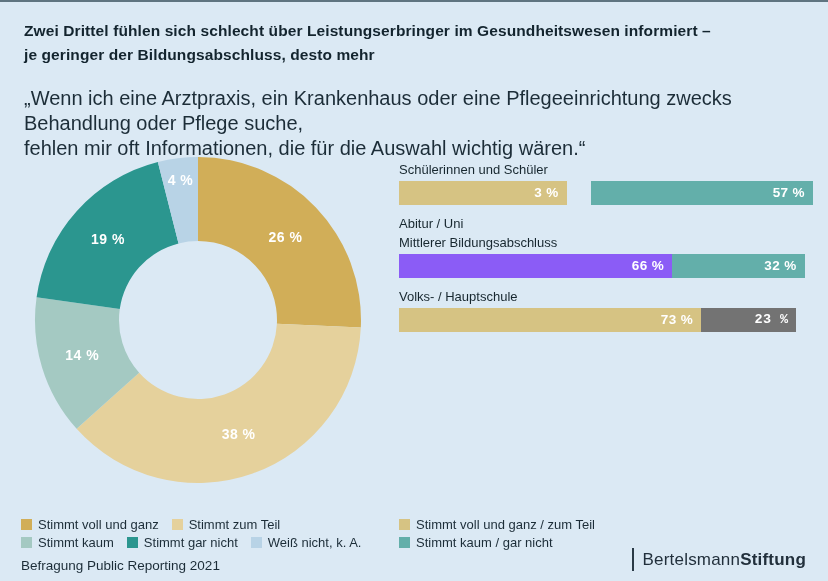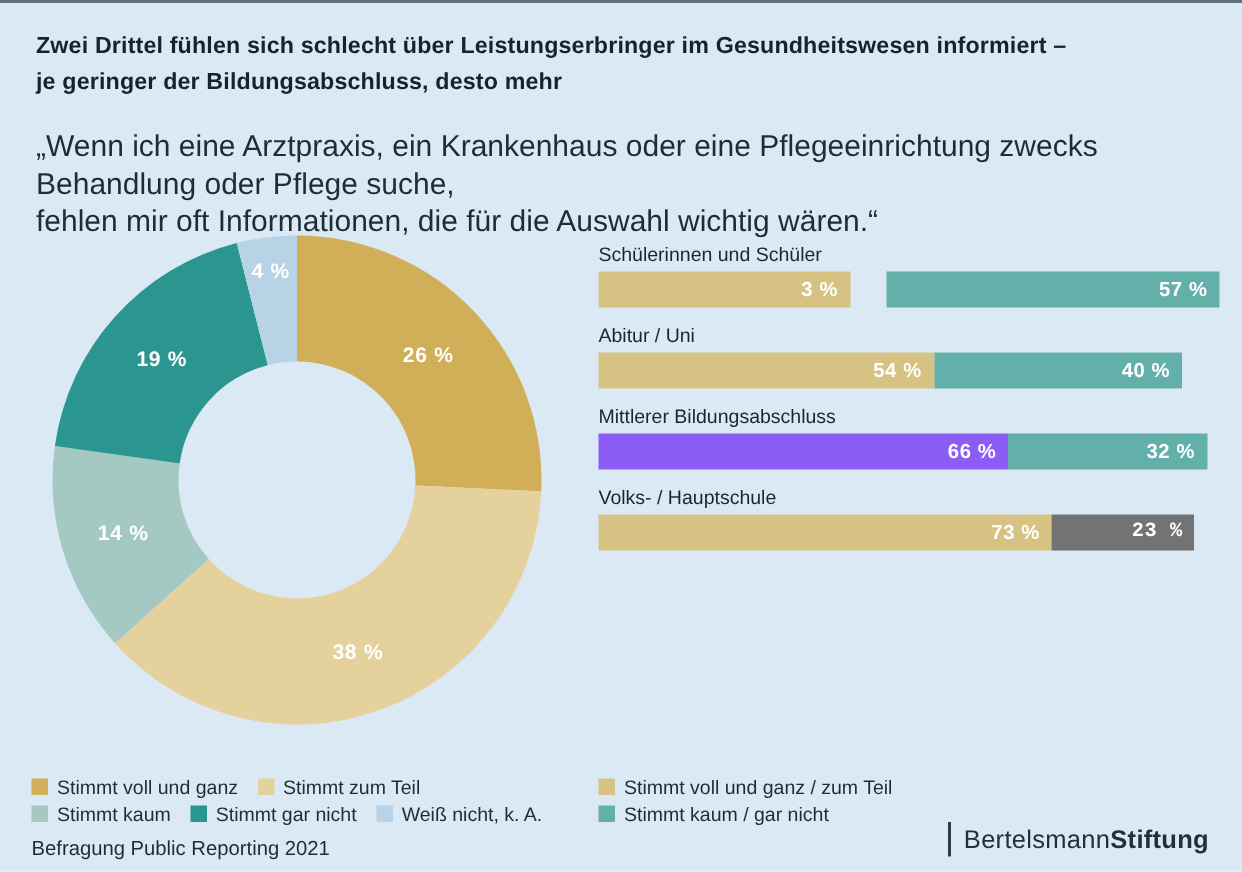--- a/index.html
+++ b/index.html
@@ -90,28 +90,20 @@
           <div class="bar-seg" style="width: 43%; background: rgb(214, 195, 131);">
             <span class="bar-val">3 %</span>
           </div>
           <div class="bar-seg" style="width: 57%; background: rgb(99, 175, 170); margin-left: 24px;">
             <span class="bar-val">57 %</span>
           </div>
         </div>
       </div>
       <div class="bar-group">
         <div class="bar-cat">Abitur / Uni</div>
-        <div class="bar">
-          <div class="bar-seg" style="width: 54%; background: rgb(214, 195, 131);">
-            <span class="bar-val">54 %</span>
-          </div>
-          <div class="bar-seg" style="width: 40%; background: rgb(99, 175, 170);">
-            <span class="bar-val">40 %</span>
-          </div>
-        </div>
       </div>
       <div class="bar-group">
         <div class="bar-cat">Mittlerer Bildungsabschluss</div>
         <div class="bar">
           <div class="bar-seg" style="width: 66%; background: #8b5cf6;">
             <span class="bar-val">66 %</span>
           </div>
           <div class="bar-seg" style="width: 32%; background: rgb(99, 175, 170);">
             <span class="bar-val">32 %</span>
           </div>

